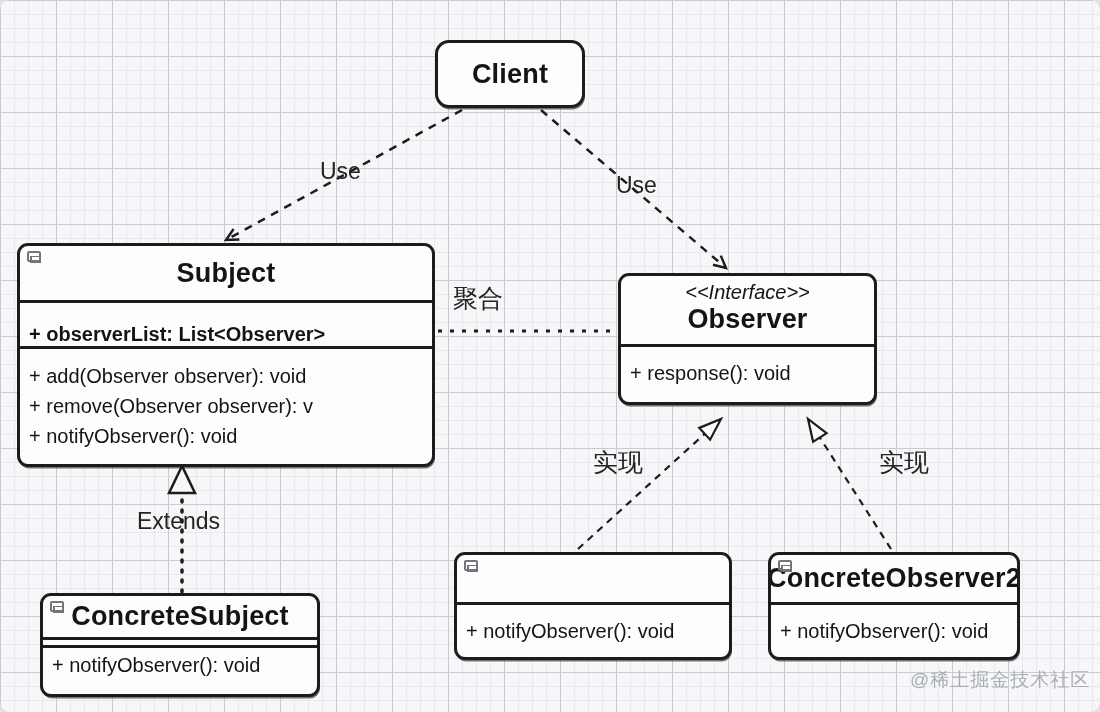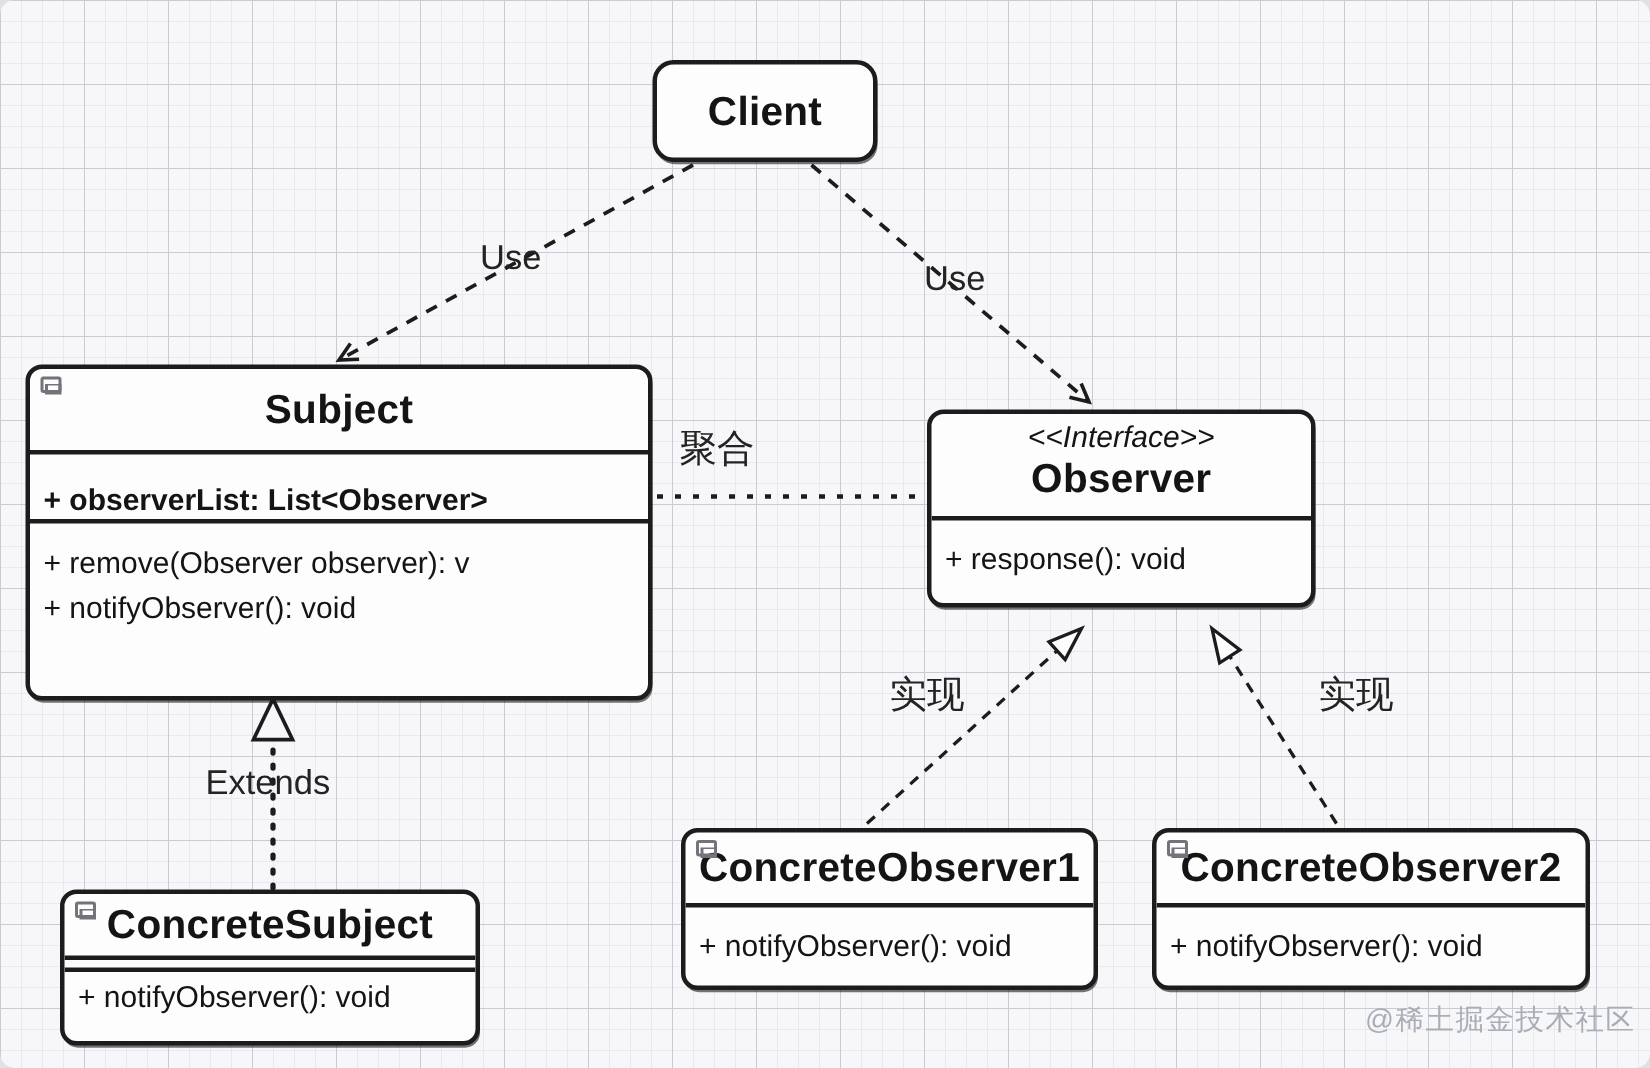--- a/index.html
+++ b/index.html
@@ -75,20 +75,21 @@
 
   <div class="uml-box" style="left:17px;top:243px;width:418px;height:224px;">
     <div class="box-header" style="height:54px;">
       <span class="class-icon"></span>
       <div class="box-title">Subject</div>
     </div>
     <div class="box-section" style="height:46px;display:flex;align-items:flex-end;font-weight:bold;">
       <div class="member">+ observerList: List&lt;Observer&gt;</div>
     </div>
     <div class="box-section" style="height:118px;padding-top:12px;line-height:30px;">
+      <div class="member">+ add(Observer observer): void</div>
       <div class="member">+ remove(Observer observer): v</div>
       <div class="member">+ notifyObserver(): void</div>
     </div>
   </div>
 
   <div class="uml-box" style="left:618px;top:273px;width:259px;height:132px;">
     <div style="height:68px;padding-top:5px;">
       <div class="stereotype">&lt;&lt;Interface&gt;&gt;</div>
       <div class="box-title" style="text-align:center;">Observer</div>
     </div>
@@ -104,28 +105,27 @@
     </div>
     <div class="box-section" style="height:8px;"></div>
     <div class="box-section" style="height:49px;display:flex;align-items:flex-start;padding-top:6px;">
       <div class="member">+ notifyObserver(): void</div>
     </div>
   </div>
 
   <div class="uml-box" style="left:454px;top:552px;width:278px;height:108px;">
     <div class="box-header" style="height:47px;">
       <span class="class-icon"></span>
-      <div class="box-title">ConcreteObserver1</div>
     </div>
     <div class="box-section" style="height:55px;display:flex;align-items:center;">
       <div class="member">+ notifyObserver(): void</div>
     </div>
   </div>
 
-  <div class="uml-box" style="left:768px;top:552px;width:292px;height:108px;">
+  <div class="uml-box" style="left:768px;top:552px;width:252px;height:108px;">
     <div class="box-header" style="height:47px;">
       <span class="class-icon"></span>
       <div class="box-title">ConcreteObserver2</div>
     </div>
     <div class="box-section" style="height:55px;display:flex;align-items:center;">
       <div class="member">+ notifyObserver(): void</div>
     </div>
   </div>
 
   <div class="edge-label" style="left:320px;top:158px;">Use</div>

